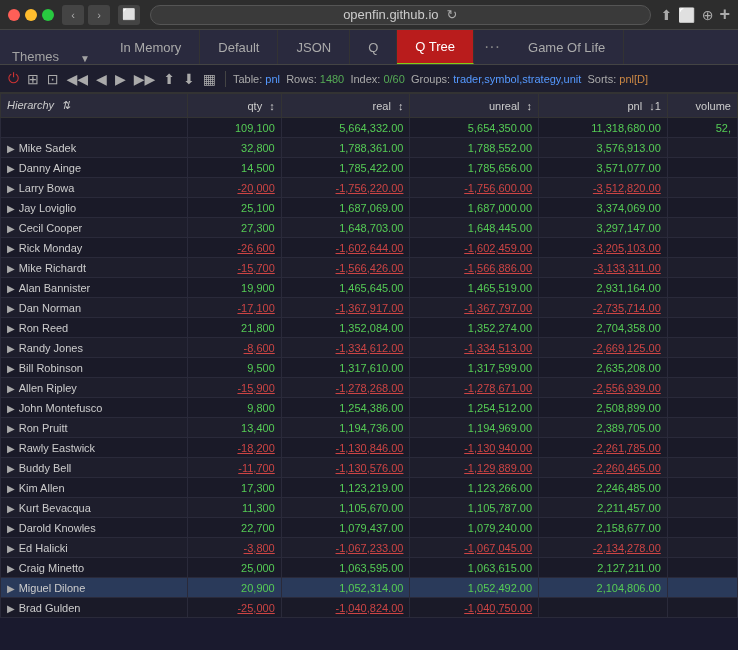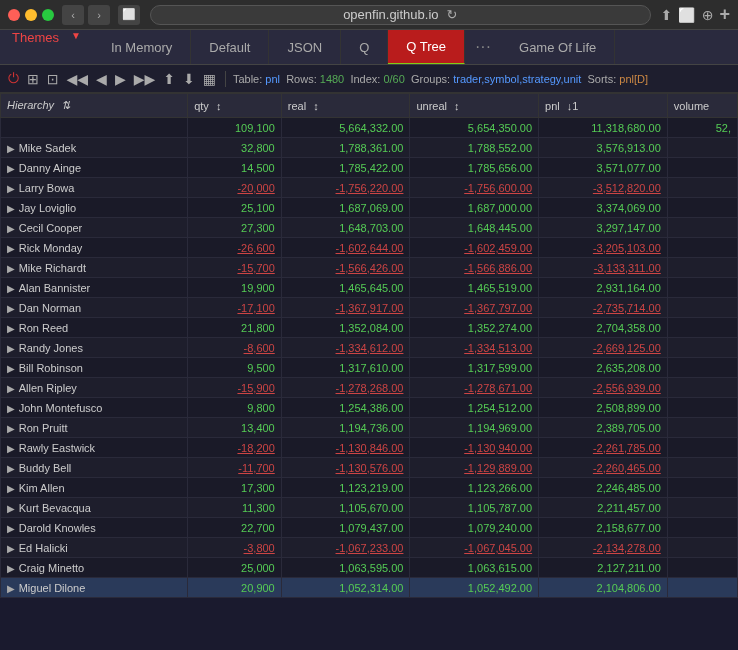--- a/index.html
+++ b/index.html
@@ -30,27 +30,27 @@
     
     .tab-bar {
       height: 35px;
       background: #2a2a3e;
       display: flex;
       align-items: stretch;
       border-bottom: 1px solid #444;
     }
     .themes-btn {
       display: flex;
-      align-items: flex-start;
+      align-items: flex-end;
       padding: 0 12px;
-      color: #ef4444;
+      color: #a3a3a3;
       font-size: 13px;
       cursor: pointer;
       border-right: 1px solid #444;
-      gap: 12px;
+      gap: 21px;
       background: #2a2a3e;
       border: none;
     }
     .tab {
       display: flex;
       align-items: center;
       padding: 0 18px;
       color: #aaa;
       font-size: 13px;
       cursor: pointer;
@@ -90,21 +90,21 @@
       border-collapse: collapse;
       table-layout: fixed;
     }
     thead tr {
       background: #2a2a3a;
       height: 24px;
     }
     thead th {
       border: 1px solid #333;
       padding: 2px 6px;
-      text-align: left;
+      text-align: right;
       color: #ccc;
       font-weight: normal;
       font-size: 11px;
       white-space: nowrap;
       overflow: hidden;
     }
     thead th:first-child { text-align: left; font-style: italic; }
 
     tbody tr {
       height: 20px;
@@ -432,15 +432,23 @@
           <td></td>
         </tr>
         <tr style="background: rgb(42, 58, 90);">
           <td><span class="arrow">▶</span>Miguel Dilone</td>
           <td class="positive">20,900</td>
           <td class="positive">1,052,314.00</td>
           <td class="positive">1,052,492.00</td>
           <td class="positive">2,104,806.00</td>
           <td></td>
         </tr>
+        <tr>
+          <td><span class="arrow">▶</span>Brad Gulden</td>
+          <td class="negative">-25,000</td>
+          <td class="negative">-1,040,824.00</td>
+          <td class="negative">-1,040,750.00</td>
+          <td></td>
+          <td></td>
+        </tr>
       </tbody>
   </table>
 </div>
 
 </body></html>

